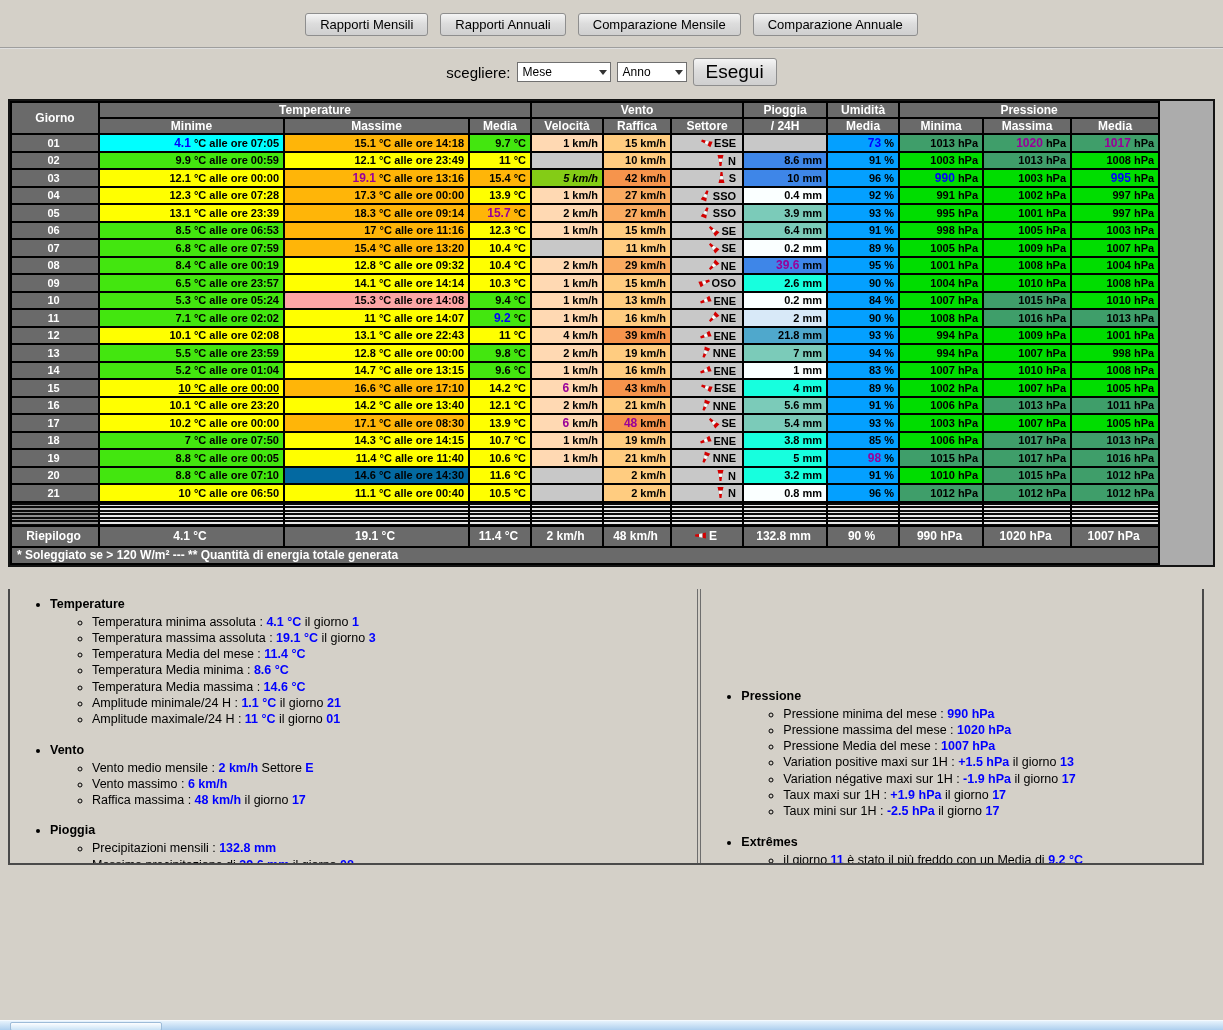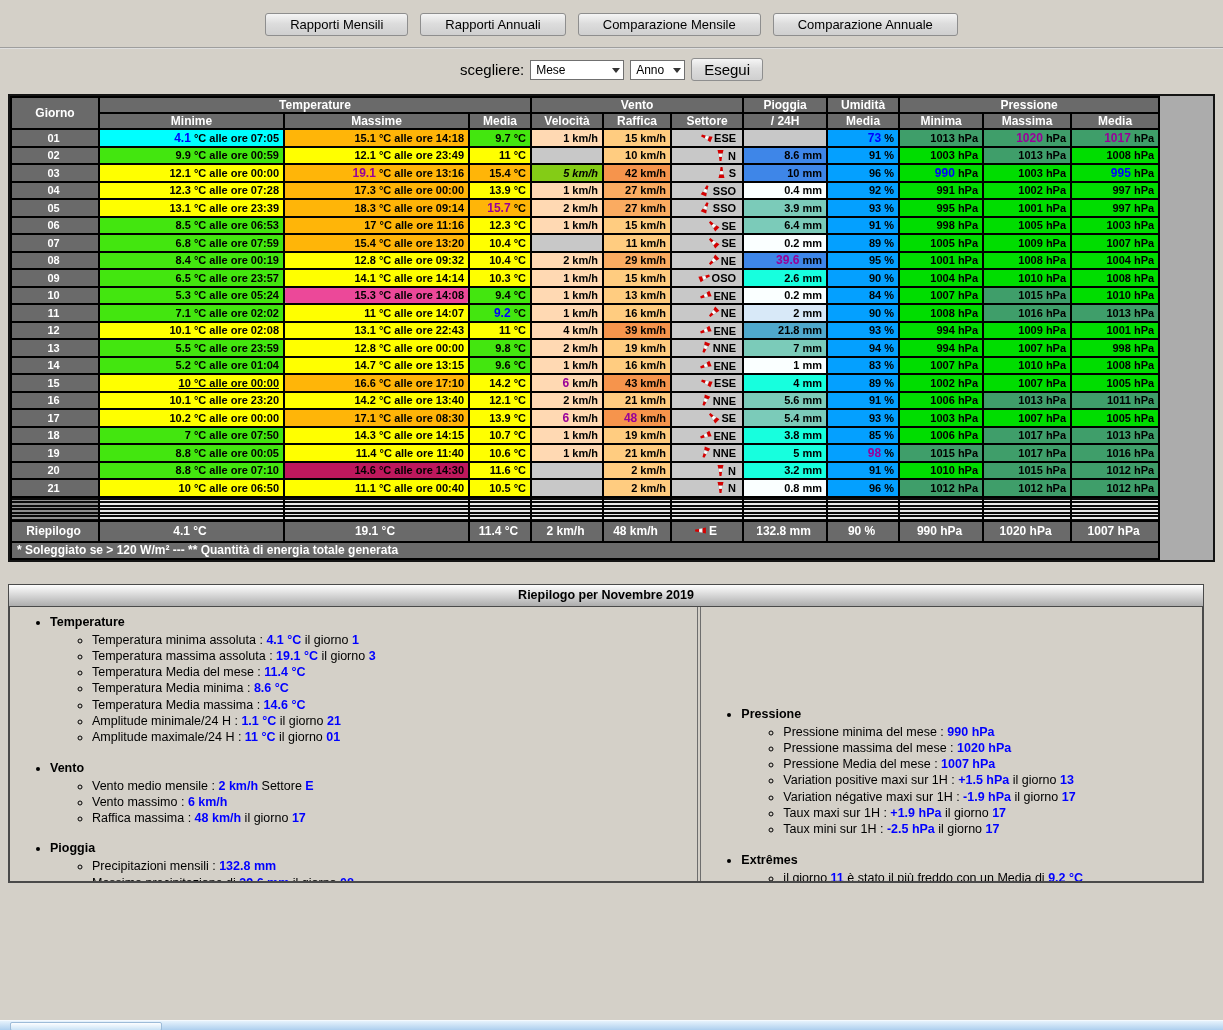--- a/index.html
+++ b/index.html
@@ -1,26 +1,26 @@
 <!DOCTYPE html>
 <html><head>
 <meta charset="utf-8">
 <style>
   html,body{margin:0;padding:0;}
   body{background:#D4D0C8;font-family:"Liberation Sans",sans-serif;width:1223px;height:1030px;overflow:hidden;position:relative;}
   .toolbar{display:flex;justify-content:center;gap:12px;padding:13px 0 11px;}
-  .btn{font-family:"Liberation Sans",sans-serif;font-size:13px;color:#000;background:linear-gradient(#F5F5F5,#DDDDDD 45%,#CFCFCF);border:1px solid #8E8E8E;border-radius:3px;padding:3px 24px;cursor:pointer;}
+  .btn{font-family:"Liberation Sans",sans-serif;font-size:13px;color:#000;background:linear-gradient(#F5F5F5,#DDDDDD 45%,#CFCFCF);border:1px solid #8E8E8E;border-radius:3px;padding:3px 14px;cursor:pointer;}
   .rule{height:2px;background:linear-gradient(#7E7E7E,#FFFFFF);}
   .chooser{display:flex;justify-content:center;align-items:center;gap:6px;padding:9px 0 7px;}
   .chooser-label{font-size:15px;color:#000;}
   .select{display:inline-flex;align-items:center;justify-content:space-between;background:#FFFFFF;border:1px solid #707070;height:20px;font-size:12px;padding:0 3px 0 5px;box-sizing:border-box;cursor:default;}
   .select.month{width:94px;}
-  .select.year{width:55px;}
+  .select.year{width:70px;}
   .arrow{width:0;height:0;border:4px solid transparent;border-top:5px solid #333;margin-top:5px;}
-  .exec{font-size:15px;background:linear-gradient(#F5F5F5,#DDD 45%,#CFCFCF);border:1px solid #8E8E8E;border-radius:3px;padding:2px 12px;cursor:pointer;}
+  .exec{font-size:19px;background:linear-gradient(#F5F5F5,#DDD 45%,#CFCFCF);border:1px solid #8E8E8E;border-radius:3px;padding:2px 12px;cursor:pointer;}
   .report-panel{margin:6px 0 0 8px;width:1207px;background:#ACACAC;border:2px solid #141414;box-sizing:border-box;padding-bottom:0;}
   .report-title{width:1148px;text-align:center;font-size:17px;font-weight:700;font-style:italic;text-decoration:underline;color:#000;padding:17px 0 15px;}
   table.data-table{border-collapse:collapse;table-layout:fixed;width:1148px;}
   .data-table th,.data-table td{border:2px solid #000;overflow:hidden;white-space:nowrap;box-sizing:border-box;}
   .data-table thead th{background:#6A6A6A;color:#FFF;font-size:12px;font-weight:700;text-align:center;height:16px;padding:0;}
   .data-table td{font-size:11px;font-weight:700;color:#000;text-align:right;padding:0 4px 0 1px;height:17.5px;}
   .day-cell{background:#6A6A6A;color:#FFF !important;text-align:center !important;font-size:11px;}
   td.dir{padding-right:6px;}
   td.dir svg{vertical-align:-2px;margin-right:1px;}
   .em{font-size:12px;font-weight:700;}
@@ -285,21 +285,21 @@
               </svg><span>OSO</span></td>
             <td style="background: rgb(23, 255, 222);"><span>2.6 mm</span></td>
             <td style="background: rgb(4, 160, 255);"><span>90 %</span></td>
             <td style="background: rgb(0, 221, 0);"><span>1004 hPa</span></td>
             <td style="background: rgb(0, 221, 0);"><span>1010 hPa</span></td>
             <td style="background: rgb(0, 221, 0);"><span>1008 hPa</span></td>
           </tr>
           <tr>
             <td class="day-cell">10</td>
             <td style="background: rgb(67, 230, 15);"><span>5.3 °C alle ore 05:24</span></td>
-            <td style="background: #ec4899; border-radius: 6px;"><span>15.3 °C alle ore 14:08</span></td>
+            <td style="background: #fca5a5; border-radius: 6px;"><span>15.3 °C alle ore 14:08</span></td>
             <td style="background: rgb(67, 230, 15);"><span>9.4 °C</span></td>
             <td style="background: rgb(255, 217, 179);"><span>1 km/h</span></td>
             <td style="background: rgb(255, 204, 128);"><span>13 km/h</span></td>
             <td class="dir" style="background: rgb(200, 200, 200);"><svg width="13" height="13" viewBox="0 0 14 14">
                 <g transform="rotate(67.5 7 7)">
                   <path d="M3.8,1.2 L10.2,1.2 L9.3,5 L4.7,5 Z" fill="#D40000"></path>
                   <path d="M4.7,5 L9.3,5 L8.6,8.6 L5.4,8.6 Z" fill="#FFFFFF" stroke="#999999" stroke-width="0.4"></path>
                   <path d="M5.4,8.6 L8.6,8.6 L8.1,12.8 L5.9,12.8 Z" fill="#D40000"></path>
                 </g>
               </svg><span>ENE</span></td>
@@ -485,21 +485,21 @@
               </svg><span>NNE</span></td>
             <td style="background: rgb(23, 255, 222);"><span>5 mm</span></td>
             <td style="background: rgb(4, 160, 255);"><span class="em" style="color: rgb(153, 0, 153);">98</span><span> %</span></td>
             <td style="background: rgb(63, 158, 106);"><span>1015 hPa</span></td>
             <td style="background: rgb(63, 158, 106);"><span>1017 hPa</span></td>
             <td style="background: rgb(63, 158, 106);"><span>1016 hPa</span></td>
           </tr>
           <tr>
             <td class="day-cell">20</td>
             <td style="background: rgb(67, 230, 15);"><span>8.8 °C alle ore 07:10</span></td>
-            <td style="background: #be185d; margin-left: 15px;"><span>14.6 °C alle ore 14:30</span></td>
+            <td style="background: #0369a1; margin-left: 15px;"><span>14.6 °C alle ore 14:30</span></td>
             <td style="background: rgb(255, 255, 0);"><span>11.6 °C</span></td>
             <td style="background: rgb(200, 200, 200);"></td>
             <td style="background: rgb(255, 204, 128);"><span>2 km/h</span></td>
             <td class="dir" style="background: rgb(200, 200, 200);"><svg width="13" height="13" viewBox="0 0 14 14">
                 <g transform="rotate(0 7 7)">
                   <path d="M3.8,1.2 L10.2,1.2 L9.3,5 L4.7,5 Z" fill="#D40000"></path>
                   <path d="M4.7,5 L9.3,5 L8.6,8.6 L5.4,8.6 Z" fill="#FFFFFF" stroke="#999999" stroke-width="0.4"></path>
                   <path d="M5.4,8.6 L8.6,8.6 L8.1,12.8 L5.9,12.8 Z" fill="#D40000"></path>
                 </g>
               </svg><span>N</span></td>
@@ -564,21 +564,20 @@
             <td><span>1007 hPa</span></td>
           </tr>
           <tr class="foot">
             <td colspan="12">* Soleggiato se &gt; 120 W/m² --- ** Quantità di energia totale generata</td>
           </tr>
         </tbody>
     </table>
   </div>
 
   <div class="summary-panel">
-    <div class="summary-header">Riepilogo per Novembre 2019</div>
     <div class="summary-body">
       <div class="sum-col sum-left" id="sum-left">
           <ul class="sections">
             <li class="section"><span>Temperature</span><ul class="items">
                 <li class="item"><span>Temperatura minima assoluta : </span><span class="val" style="color: rgb(0, 0, 255);">4.1 °C</span><span> il giorno </span><span class="val" style="color: rgb(0, 0, 255);">1</span></li>
                 <li class="item"><span>Temperatura massima assoluta : </span><span class="val" style="color: rgb(0, 0, 255);">19.1 °C</span><span> il giorno </span><span class="val" style="color: rgb(0, 0, 255);">3</span></li>
                 <li class="item"><span>Temperatura Media del mese : </span><span class="val" style="color: rgb(0, 0, 255);">11.4 °C</span></li>
                 <li class="item"><span>Temperatura Media minima : </span><span class="val" style="color: rgb(0, 0, 255);">8.6 °C</span></li>
                 <li class="item"><span>Temperatura Media massima : </span><span class="val" style="color: rgb(0, 0, 255);">14.6 °C</span></li>
                 <li class="item"><span>Amplitude minimale/24 H : </span><span class="val" style="color: rgb(0, 0, 255);">1.1 °C</span><span> il giorno </span><span class="val" style="color: rgb(0, 0, 255);">21</span></li>

